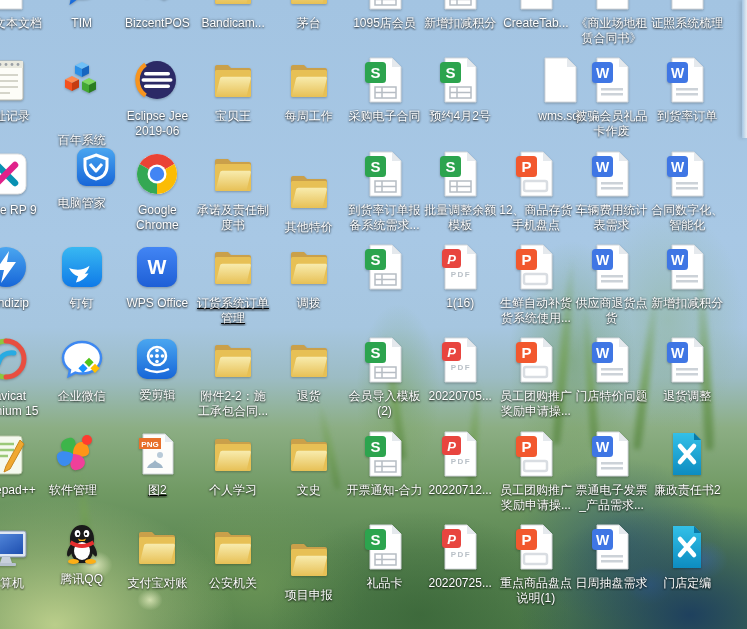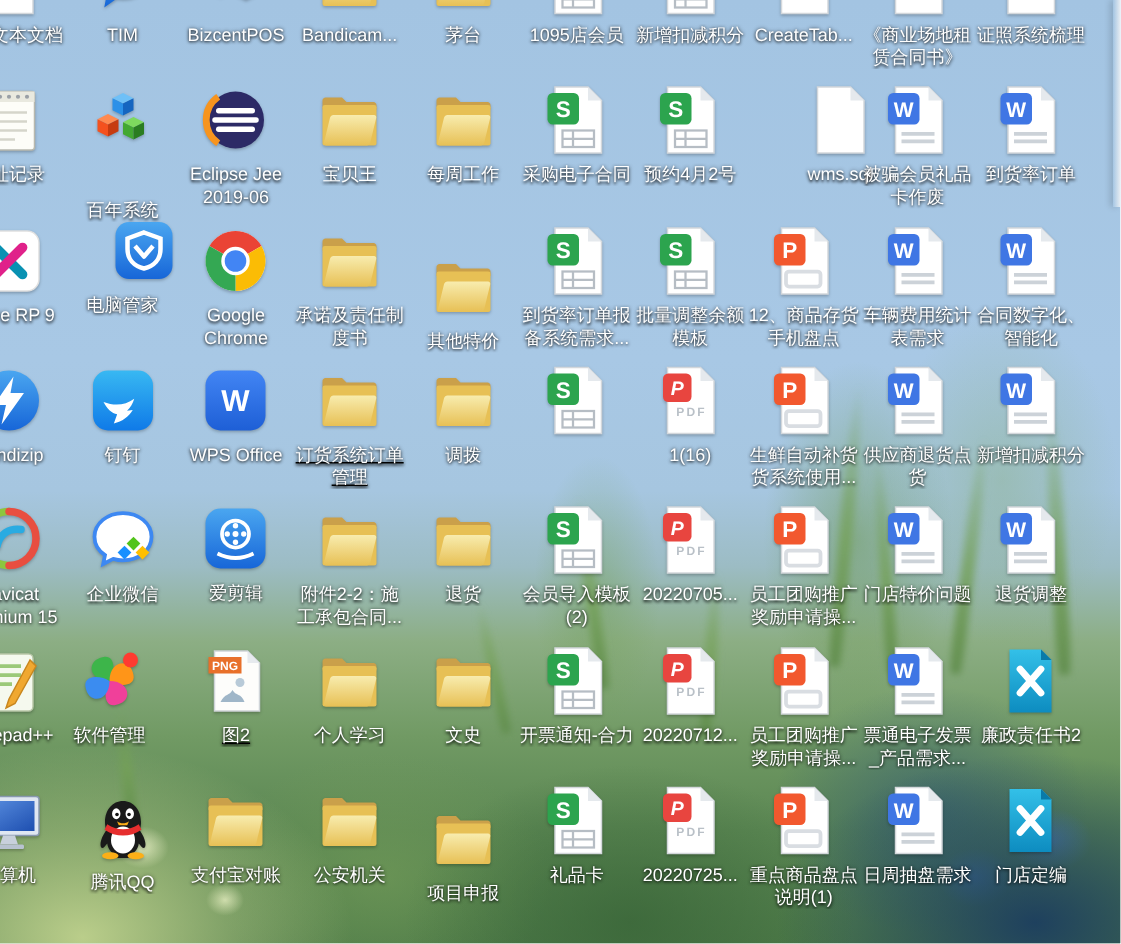--- a/index.html
+++ b/index.html
@@ -782,21 +782,21 @@
         <div class="icon-box">
           <svg viewBox="0 0 48 48">
             <rect x="4" y="8" width="40" height="26" rx="2" fill="#dfe7f2" stroke="#8898b0"></rect>
             <rect x="7" y="11" width="34" height="20" fill="url(#gScreen)"></rect>
             <path d="M20 34h8l2 6H18z" fill="#c8d0dc"></path>
             <rect x="14" y="40" width="20" height="3" rx="1" fill="#b8c2d0"></rect>
           </svg>
         </div>
         <div class="label">计算机</div>
       </div>
-      <div class="cell" style="left: 43.7px; top: 528px;">
+      <div class="cell" style="left: 43.7px; top: 507px; justify-content: center;">
         <div class="icon-box">
           <svg viewBox="0 0 48 48">
             <path d="M24 6c-7 0-12 6-12 14 0 2 .3 3.8.9 5.5C11 28 9 32 9 35c0 2.5 1.4 3 2.5 1.7l2-2.3C14 38 16 40.3 18.6 41.7c-1.3.6-2.1 1.5-2.1 2.3h15c0-.8-.8-1.7-2.1-2.3C32 40.3 34 38 34.5 34.4l2 2.3C37.6 38 39 37.5 39 35c0-3-2-7-3.9-9.5.6-1.7.9-3.5.9-5.5 0-8-5-14-12-14z" fill="#1a1a1a"></path>
             <ellipse cx="24" cy="32" rx="8" ry="9" fill="#fff"></ellipse>
             <ellipse cx="19.5" cy="14.5" rx="2.8" ry="3.6" fill="#fff"></ellipse>
             <ellipse cx="28.5" cy="14.5" rx="2.8" ry="3.6" fill="#fff"></ellipse>
             <circle cx="20" cy="15" r="1.2" fill="#111"></circle>
             <circle cx="28" cy="15" r="1.2" fill="#111"></circle>
             <path d="M20 19.5c2.5 1.8 5.5 1.8 8 0l-1.2 2.6h-5.6z" fill="#fcaf17"></path>
             <path d="M13.5 21.5c6.5 4.5 14.5 4.5 21 0l1.8 3.6c-7.5 5.2-17.1 5.2-24.6 0z" fill="#e62e2e"></path>

